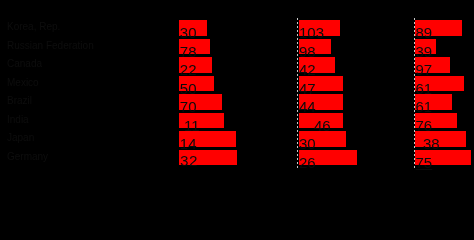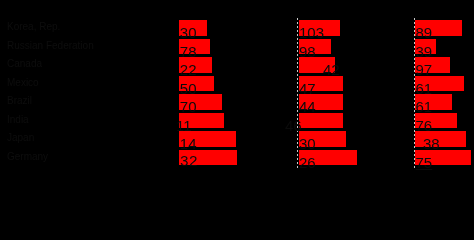--- a/index.html
+++ b/index.html
@@ -26,38 +26,38 @@
     <div class="val" style="left: 179.8px; top: 24.1px;">30</div>
     <div class="bar" style="left: 179.3px; top: 38.59px; width: 30.5px; height: 15.5px;"></div>
     <div class="val" style="left: 179.8px; top: 42.59px;">78</div>
     <div class="bar" style="left: 179.3px; top: 57.08px; width: 32.8px; height: 15.5px;"></div>
     <div class="val" style="left: 179.8px; top: 61.08px;">22</div>
     <div class="bar" style="left: 179.3px; top: 75.57px; width: 34.8px; height: 15.5px;"></div>
     <div class="val" style="left: 179.8px; top: 79.57px;">50</div>
     <div class="bar" style="left: 179.3px; top: 94.06px; width: 42.8px; height: 15.5px;"></div>
     <div class="val" style="left: 179.8px; top: 98.06px;">70</div>
     <div class="bar" style="left: 179.3px; top: 112.55px; width: 45.1px; height: 15.5px;"></div>
-    <div class="val" style="left: 176px; top: 116.55px;">11</div>
+    <div class="val" style="left: 184px; top: 116.55px;">11</div>
     <div class="bar" style="left: 179.3px; top: 131.04px; width: 56.7px; height: 15.5px;"></div>
     <div class="val" style="left: 179.8px; top: 135.04px;">14</div>
     <div class="bar" style="left: 179.3px; top: 149.53px; width: 58.1px; height: 15.5px;"></div>
     <div class="val" style="left: 179.8px; top: 153.53px; font-family: Liberation Mono, monospace;">32</div>
     <div class="dots" style="left: 297.3px; top: 18px; height: 152px;"></div>
     <div class="bar" style="left: 298.5px; top: 20.1px; width: 41.3px; height: 15.5px;"></div>
     <div class="val" style="left: 299px; top: 24.1px;">103</div>
     <div class="bar" style="left: 298.5px; top: 38.59px; width: 32.3px; height: 15.5px;"></div>
     <div class="val" style="left: 299px; top: 42.59px;">98</div>
     <div class="bar" style="left: 298.5px; top: 57.08px; width: 36.2px; height: 15.5px;"></div>
-    <div class="val" style="left: 299px; top: 61.08px; padding-left: 24px;">42</div>
+    <div class="val" style="left: 299px; top: 61.08px;">42</div>
     <div class="bar" style="left: 298.5px; top: 75.57px; width: 44.5px; height: 15.5px;"></div>
     <div class="val" style="left: 299px; top: 79.57px;">47</div>
     <div class="bar" style="left: 298.5px; top: 94.06px; width: 44.5px; height: 15.5px;"></div>
     <div class="val" style="left: 299px; top: 98.06px; text-align: center;">44</div>
     <div class="bar" style="left: 298.5px; top: 112.55px; width: 44.5px; height: 15.5px;"></div>
-    <div class="val" style="left: 285px; top: 116.55px; text-align: right;">46</div>
+    <div class="val" style="left: 314px; top: 116.55px; text-align: right;">46</div>
     <div class="bar" style="left: 298.5px; top: 131.04px; width: 47.8px; height: 15.5px;"></div>
     <div class="val" style="left: 299px; top: 135.04px;">30</div>
     <div class="bar" style="left: 298.5px; top: 149.53px; width: 58.2px; height: 15.5px;"></div>
     <div class="val" style="left: 299px; top: 153.53px;">26</div>
     <div class="dots" style="left: 413.8px; top: 18px; height: 152px;"></div>
     <div class="bar" style="left: 415px; top: 20.1px; width: 46.9px; height: 15.5px;"></div>
     <div class="val" style="left: 415.5px; top: 24.1px;">89</div>
     <div class="bar" style="left: 415px; top: 38.59px; width: 21.2px; height: 15.5px;"></div>
     <div class="val" style="left: 415.5px; top: 42.59px;">39</div>
     <div class="bar" style="left: 415px; top: 57.08px; width: 35.1px; height: 15.5px;"></div>

